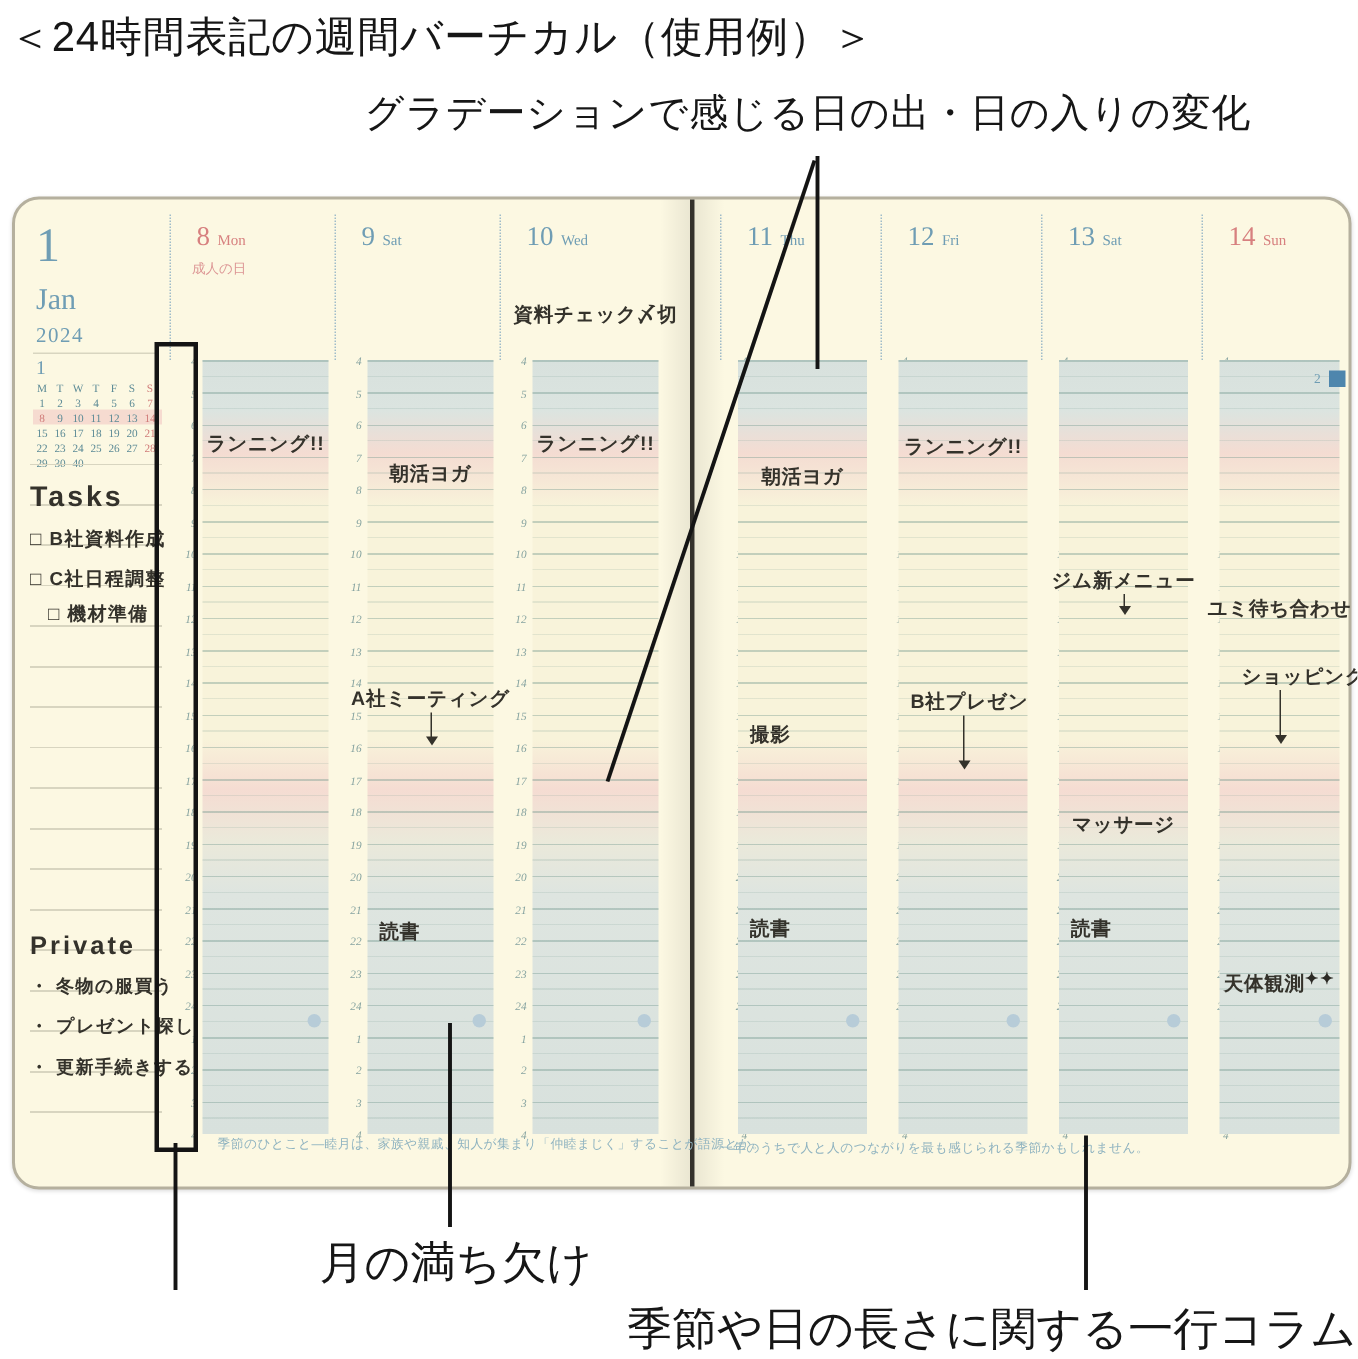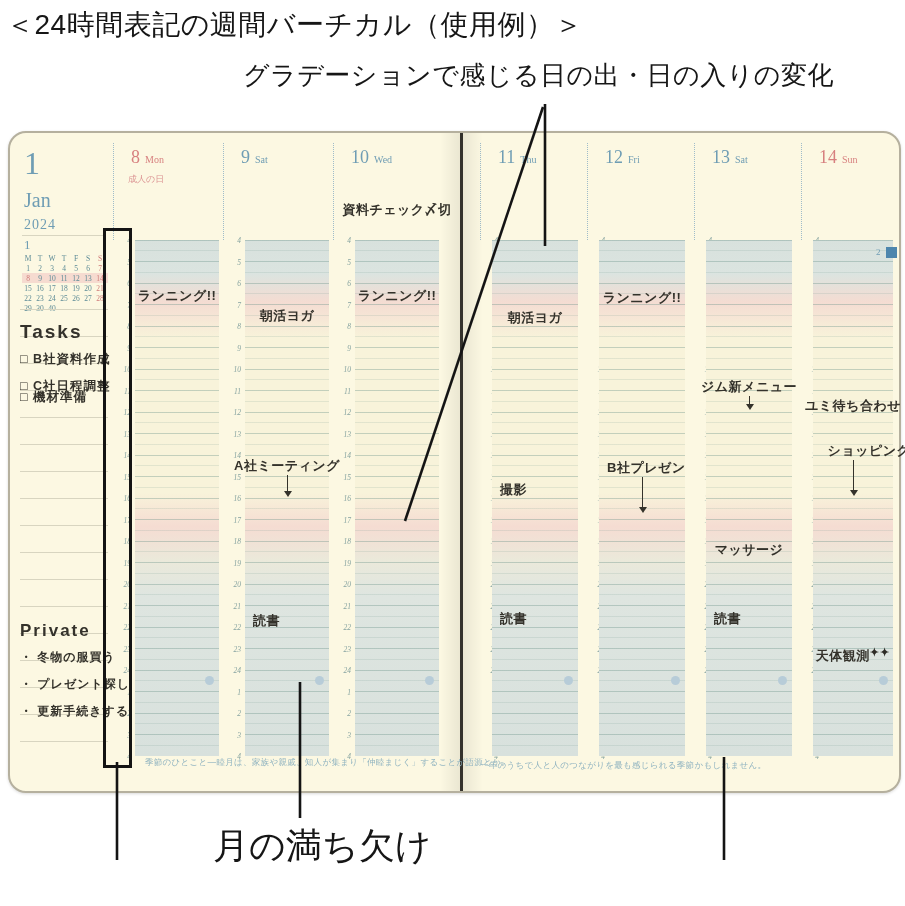--- a/index.html
+++ b/index.html
@@ -1,21 +1,21 @@
 <!DOCTYPE html>
 <html><head>
 <meta charset="utf-8">
 <style>
   html,body{margin:0;padding:0;background:#fff;}
   .canvas{position:relative;width:905px;height:906px;background:#ffffff;overflow:hidden;
           font-family:"Liberation Sans",sans-serif;color:#1b1b1b;}
   
   .big-title{position:absolute;left:6px;top:6px;font-size:28px;letter-spacing:.5px;color:#161616;white-space:nowrap;}
   .grad-note{position:absolute;left:243px;top:58px;font-size:26px;letter-spacing:.5px;color:#161616;white-space:nowrap;}
-  .ann-label{position:absolute;font-size:36px;color:#161616;white-space:nowrap;}
+  .ann-label{position:absolute;font-size:30px;color:#161616;white-space:nowrap;}
   .moon-label{left:213px;top:822px;}
   .hour-label{left:33px;top:866px;}
   .column-label{left:418px;top:866px;}
   .hourbox{position:absolute;left:103px;top:228px;width:23px;height:534px;border:3px solid #141414;z-index:40;}
   .ann-svg{position:absolute;left:0;top:0;width:905px;height:906px;pointer-events:none;z-index:39;}
   
   .planner{position:absolute;left:8px;top:131px;width:889px;height:658px;background:#fcf8e2;
            border:2px solid #b5b09e;border-radius:18px;box-shadow:0 1px 3px rgba(0,0,0,.15);}
   .spine{position:absolute;left:450px;top:0;width:3px;height:658px;background:#34322c;}
   .spine-sh-l{position:absolute;left:430px;top:0;width:20px;height:658px;background:linear-gradient(90deg,rgba(0,0,0,0) ,rgba(0,0,0,.07));}
@@ -142,21 +142,21 @@
             <span class="mc-cell"></span>
             <span class="mc-cell"></span>
             <span class="mc-cell"></span>
           </div>
         </div>
       <div class="s-rules"></div>
       <div class="s-tasks-title hand">Tasks</div>
       <div id="tasklist">
           <div class="s-task hand" style="top: 218px;">□ B社資料作成</div>
           <div class="s-task hand" style="top: 245px;">□ C社日程調整</div>
-          <div class="s-task hand" style="top: 256px;">□ 機材準備</div>
+          <div class="s-task hand" style="top: 268px; margin-left: 12px;">□ 機材準備</div>
         </div>
       <div class="s-priv-title hand">Private</div>
       <div id="privlist">
           <div class="s-priv hand" style="top: 516px;">・ 冬物の服買う</div>
           <div class="s-priv hand" style="top: 543px;">・ プレゼント探し</div>
           <div class="s-priv hand" style="top: 570px;">・ 更新手続きする</div>
         </div>
     </div>
 
     <div id="daycols">
@@ -416,13 +416,14 @@
 
   <svg class="ann-svg">
     <line x1="545" y1="104" x2="545" y2="246" stroke="#141414" stroke-width="2.6"></line>
     <line x1="543" y1="107" x2="405" y2="521" stroke="#141414" stroke-width="2.6"></line>
     <line x1="117" y1="762" x2="117" y2="860" stroke="#141414" stroke-width="2.6"></line>
     <line x1="300" y1="682" x2="300" y2="818" stroke="#141414" stroke-width="2.6"></line>
     <line x1="724" y1="757" x2="724" y2="860" stroke="#141414" stroke-width="2.6"></line>
   </svg>
 
   <div class="ann-label moon-label">月の満ち欠け</div>
+  <div class="ann-label column-label">季節や日の長さに関する一行コラム</div>
 </div>
 
 </body></html>

